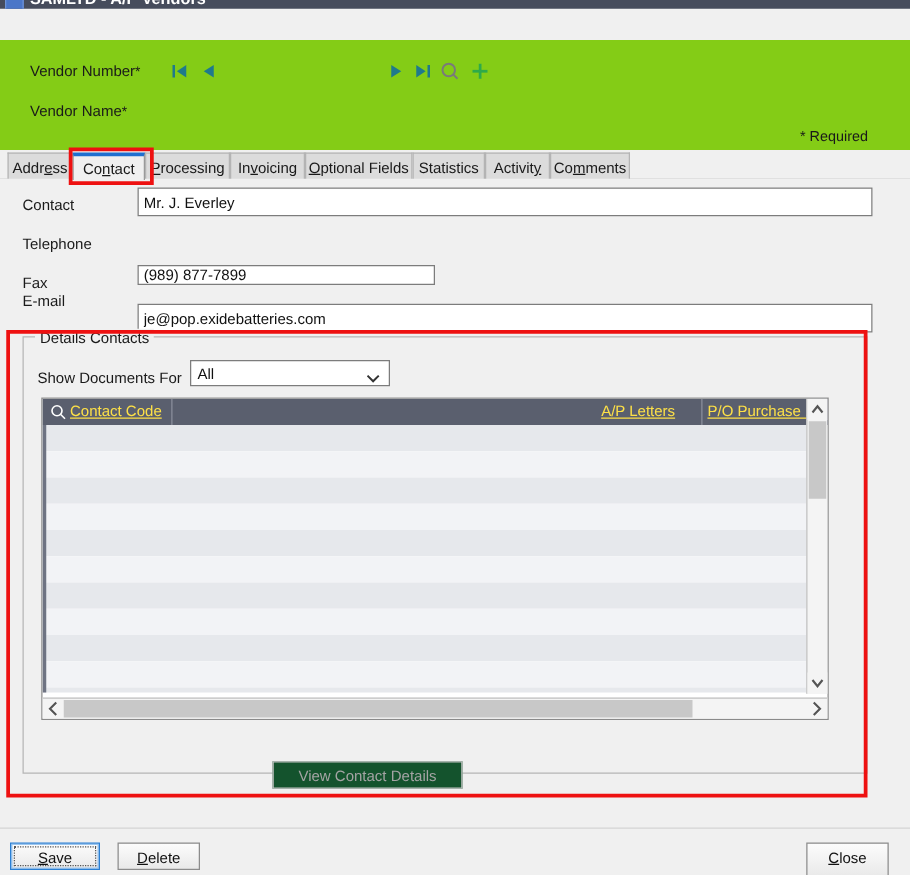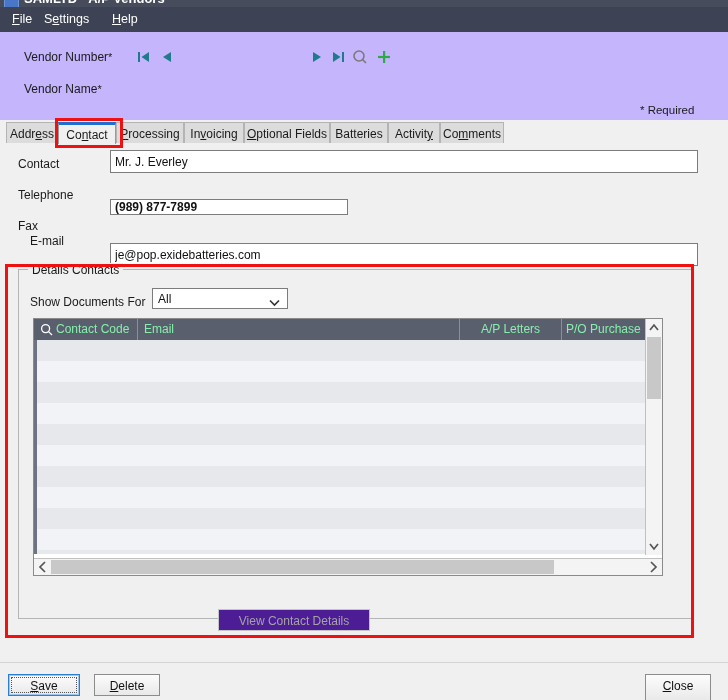--- a/index.html
+++ b/index.html
@@ -45,21 +45,21 @@
     color: #ffffff; font-size: 12.5px;
     padding: 0 8px;
     cursor: default;
     white-space: nowrap;
   }
   .menuitem u { text-decoration: underline; }
 
   
   .formarea {
     position: absolute; left: 0; top: 32px; width: 728px; height: 88px;
-    background: #c4b5fd;
+    background: #84cc16;
   }
   .lbl {
     position: absolute;
     font-size: 12px; color: #1a1a1a;
     white-space: nowrap;
   }
   .req-star { font-size: 11px; }
 
   .txtfield {
     position: absolute;
@@ -158,27 +158,28 @@
     box-sizing: border-box;
     background: #ffffff;
     overflow: hidden;
   }
   .grid-head {
     position: absolute; left: 0; top: 0; height: 21px;
     background: #5a5f6e;
   }
   .gh-cell {
     position: absolute; top: 0; height: 21px; line-height: 21px;
-    color: #86efac; font-size: 12px;
+    color: #fde047; font-size: 12px;
     box-sizing: border-box;
     border-right: 1px solid #8a8f9c;
     padding-left: 6px;
     white-space: nowrap;
     overflow: hidden;
     cursor: pointer;
+    text-decoration: underline;
   }
   .gh-cell.ctr { text-align: center; padding-left: 0; }
   .grid-body {
     position: absolute; left: 0; top: 21px;
     overflow: hidden;
   }
   .grow { position: absolute; left: 0; height: 21px; }
   .grow.a { background: #e6e8ec; }
   .grow.b { background: #f2f3f6; }
   .gridleftbar {
@@ -228,21 +229,21 @@
     font-family: "Liberation Sans", sans-serif;
     font-size: 12px;
     color: #111;
     text-align: center;
     cursor: pointer;
     white-space: nowrap;
   }
   .btn u { text-decoration: underline; }
   .btn.disabled {
     color: #a4a4a4;
-    background: #4c1d95;
+    background: #14532d;
     border-color: #c4c4c4;
     cursor: default;
   }
   .btn.focus {
     border: 1px solid #2a7fd4;
     box-shadow: 0 0 0 1px #9cc6ef inset;
   }
   .btn.focus .fr {
     position: absolute; left: 2px; top: 2px; right: 2px; bottom: 2px;
     border: 1px dotted #555;
@@ -267,25 +268,20 @@
 </head>
 <body>
 
 <div id="app">
 
   <div class="titlebar">
     <div class="tb-icon"></div>
     <div class="tb-text">SAMLTD - A/P Vendors</div>
   </div>
 
-  <div class="menubar">
-    <div class="menuitem" style="left:4px;"><u>F</u>ile</div>
-    <div class="menuitem" style="left:36px;">S<u>e</u>ttings</div>
-    <div class="menuitem" style="left:104px;"><u>H</u>elp</div>
-  </div>
 
   <div class="formarea">
 
     <div class="lbl" style="left:24px; top:18px;">
       <span>Vendor Number</span><span class="req-star">*</span>
     </div>
 
     <div class="navbtn" style="left:135px; top:16px;">
       <svg width="18" height="18" viewBox="0 0 18 18">
           <rect x="3" y="4" width="2" height="10" fill="#1f7a8c"></rect>
@@ -331,62 +327,61 @@
   </div>
 
   <div class="tabstrip">
     <div class="tabline"></div>
 
     <div class="tab" style="left:6px;   width:52px;">Addr<u>e</u>ss</div>
     <div class="tab active" style="left:58px;  width:58px;">Co<u>n</u>tact</div>
     <div class="tab" style="left:116px; width:68px;"><u>P</u>rocessing</div>
     <div class="tab" style="left:184px; width:60px;">In<u>v</u>oicing</div>
     <div class="tab" style="left:244px; width:86px;"><u>O</u>ptional Fields</div>
-    <div class="tab" style="left:330px; width:58px;">Batteries</div>
+    <div class="tab" style="left:330px; width:58px;">Statistics</div>
     <div class="tab" style="left:388px; width:52px;">Activit<u>y</u></div>
     <div class="tab" style="left:440px; width:64px;">Co<u>m</u>ments</div>
   </div>
 
   <div class="pane">
 
     <div class="lbl" style="left:18px; top:14px;">Contact</div>
     <input class="txtfield" style="left: 110px; top: 7px; width: 588px; height: 23px;" value="Mr. J. Everley">
 
     <div class="lbl" style="left:18px; top:45px;">Telephone</div>
 
     <div class="lbl" style="left:18px; top:76px;">Fax</div>
-    <input class="txtfield" style="left: 110px; top: 56px; width: 238px; height: 16px; font-weight: bold;" value="(989) 877-7899">
-
-    <div class="lbl" style="left:18px; top:91px;margin-left:12px;">E-mail</div>
+    <input class="txtfield" style="left: 110px; top: 69px; width: 238px; height: 16px;" value="(989) 877-7899">
+
+    <div class="lbl" style="left:18px; top:91px;">E-mail</div>
     <input class="txtfield" style="left: 110px; top: 100px; width: 588px; height: 23px;" value="je@pop.exidebatteries.com">
 
     <div class="groupbox"></div>
     <div class="grouptitle">Details Contacts</div>
 
     <div class="lbl" style="left:30px; top:152px;">Show Documents For</div>
-    <div class="dropdown" style="left:152px; top:145px; width:136px; height:21px;">
+    <div class="dropdown" style="left:152px; top:145px; width:160px; height:21px;">
       <div class="dd-val">All</div>
       <div class="dd-arrow">
         <svg width="11" height="8" viewBox="0 0 11 8">
             <polyline points="1,1.5 5.5,6 10,1.5" fill="none" stroke="#333" stroke-width="1.6"></polyline>
           </svg>
       </div>
     </div>
 
     <div class="grid" style="left:33px; top:175px; width:630px; height:258px;">
 
       <div class="grid-head" style="width:630px;">
         <div class="gh-cell" style="left:0; width:104px; padding-left:22px;">Contact Code</div>
         <div style="position:absolute; left:6px; top:4px;">
           <svg width="13" height="13" viewBox="0 0 13 13">
               <circle cx="5.6" cy="5.6" r="4" fill="none" stroke="#ffffff" stroke-width="1.3"></circle>
               <line x1="8.6" y1="8.6" x2="12" y2="12" stroke="#ffffff" stroke-width="1.3"></line>
             </svg>
         </div>
-        <div class="gh-cell" style="left:104px; width:322px;">Email</div>
         <div class="gh-cell ctr" style="left:426px; width:102px;">A/P Letters</div>
         <div class="gh-cell ctr" style="left:528px; width:97px;">P/O Purchase ...</div>
       </div>
 
       <div class="grid-body" id="grid-body" style="width:613px; height:214px;">
           <div class="grow a" style="top: 0px; width: 613px;"></div>
           <div class="grow b" style="top: 21px; width: 613px;"></div>
           <div class="grow a" style="top: 42px; width: 613px;"></div>
           <div class="grow b" style="top: 63px; width: 613px;"></div>
           <div class="grow a" style="top: 84px; width: 613px;"></div>

